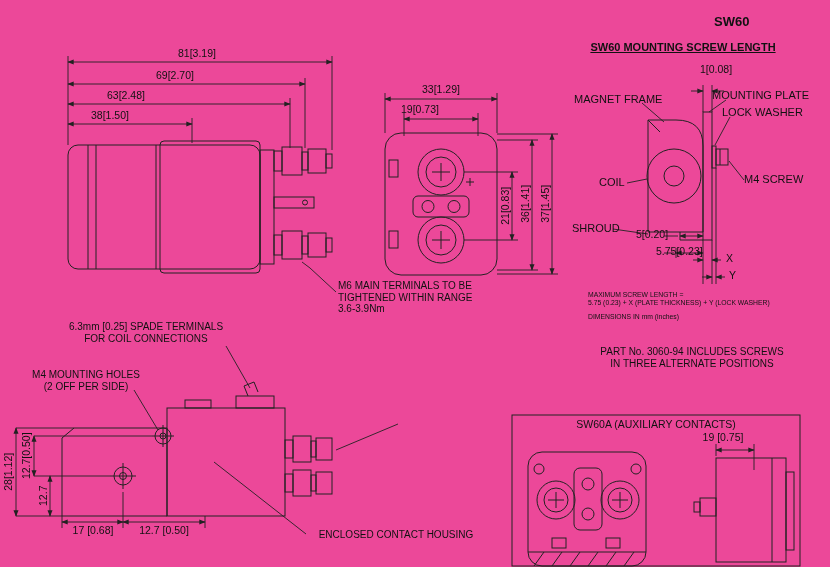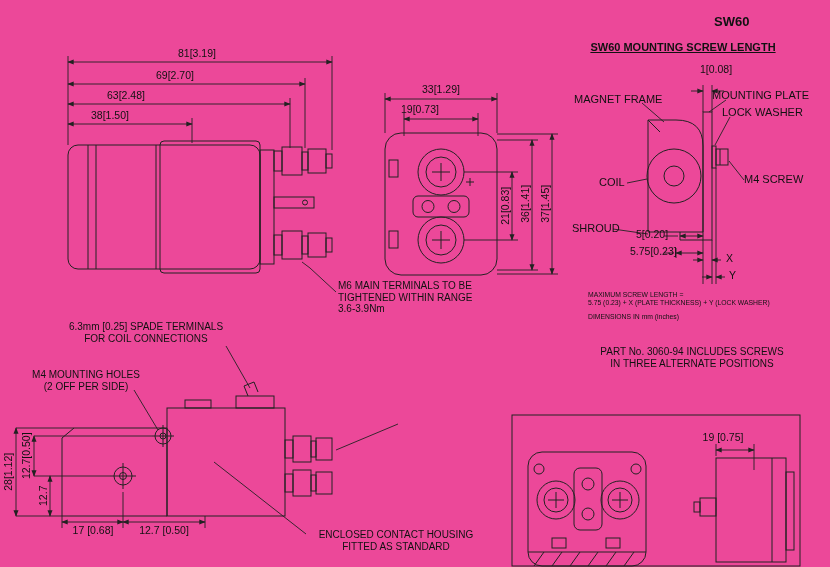--- a/index.html
+++ b/index.html
@@ -237,21 +237,21 @@
   <div class="t rot" style="left:506px;top:198px">37[1.45]</div>
 
   <div class="t c" style="left:676px;top:64px;width:80px">1[0.08]</div>
   <div class="t s9" style="left:574px;top:94px">MAGNET FRAME</div>
   <div class="t s9" style="left:712px;top:90px">MOUNTING PLATE</div>
   <div class="t s9" style="left:722px;top:107px">LOCK WASHER</div>
   <div class="t s9" style="left:599px;top:177px">COIL</div>
   <div class="t s9" style="left:744px;top:174px">M4 SCREW</div>
   <div class="t s9" style="left:572px;top:223px">SHROUD</div>
   <div class="t" style="left:636px;top:229px">5[0.20]</div>
-  <div class="t" style="left:630px;top:246px">5.75[0.23]</div>
+  <div class="t" style="left:656px;top:246px">5.75[0.23]</div>
   <div class="t" style="left:726px;top:253px">X</div>
   <div class="t" style="left:729px;top:270px">Y</div>
   <div class="t tiny" style="left:588px;top:291px">
     <div>MAXIMUM SCREW LENGTH =</div>
     <div>5.75 (0.23) + X (PLATE THICKNESS) + Y (LOCK WASHER)</div>
   </div>
   <div class="t tiny" style="left:588px;top:313px">DIMENSIONS IN mm (inches)</div>
 
   <div class="t note" style="left:338px;top:280px">
     <div>M6 MAIN TERMINALS TO BE</div>
@@ -265,24 +265,24 @@
   <div class="t note c" style="left:18px;top:369px;width:136px">
     <div>M4 MOUNTING HOLES</div>
     <div>(2 OFF PER SIDE)</div>
   </div>
   <div class="t note c" style="left:578px;top:346px;width:228px">
     <div>PART No. 3060-94 INCLUDES SCREWS</div>
     <div>IN THREE ALTERNATE POSITIONS</div>
   </div>
   <div class="t note c" style="left:306px;top:529px;width:180px">
     <div>ENCLOSED CONTACT HOUSING</div>
-    <div>FITTED AS STANDARD</div>
   </div>
 
   <div class="t rot" style="left:-31px;top:466px">28[1.12]</div>
   <div class="t rot" style="left:-13px;top:450px">12.7[0.50]</div>
   <div class="t rot" style="left:4px;top:490px">12.7</div>
   <div class="t c" style="left:62px;top:525px;width:62px">17 [0.68]</div>
   <div class="t c" style="left:124px;top:525px;width:80px">12.7 [0.50]</div>
 
+  <div class="t c" style="left:512px;top:419px;width:288px">SW60A (AUXILIARY CONTACTS)</div>
   <div class="t c" style="left:694px;top:432px;width:58px">19 [0.75]</div>
 
 </div>
 
 </body></html>

